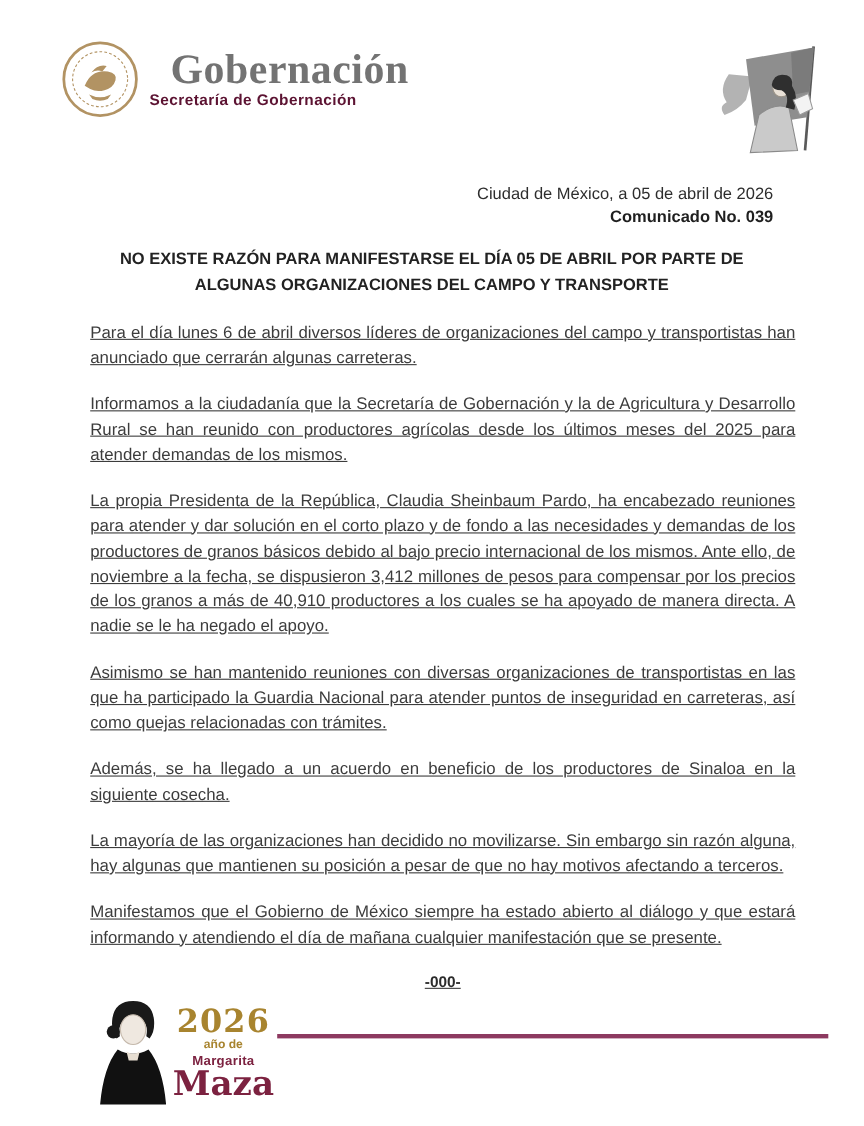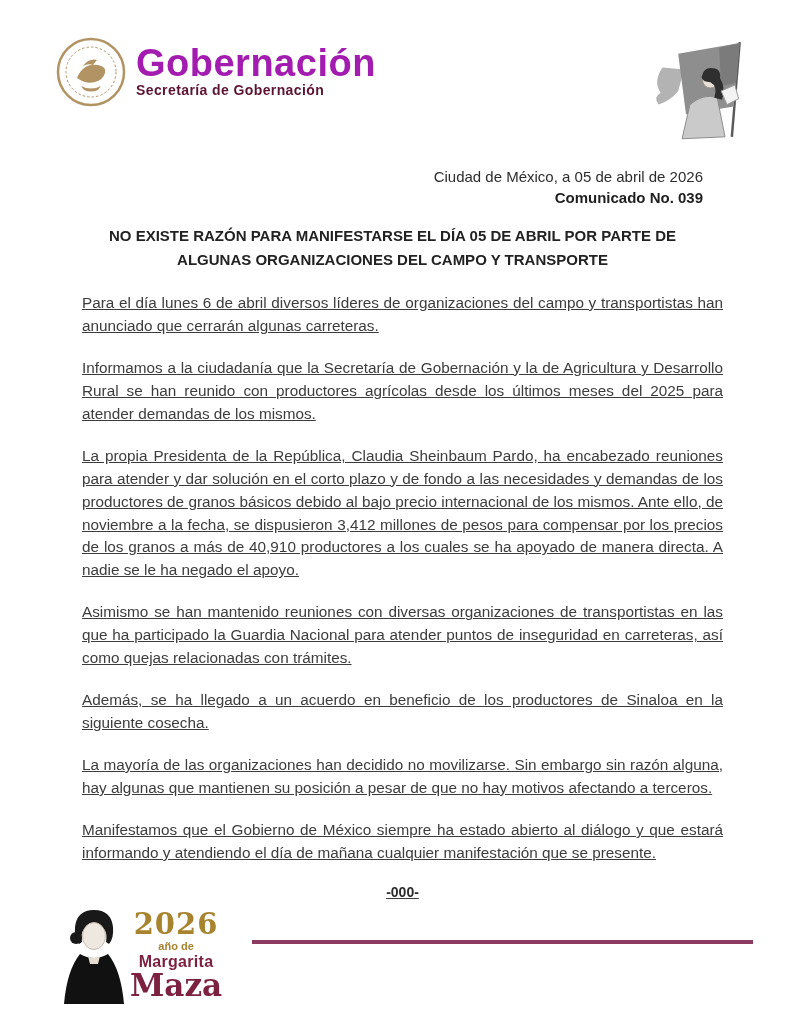--- a/index.html
+++ b/index.html
@@ -17,26 +17,27 @@
   .header {
     display: flex;
     justify-content: space-between;
     align-items: flex-start;
     padding: 34px 14px 0 55px;
   }
   .logo-lockup { display: flex; align-items: flex-start; gap: 9px; }
   .seal { width: 72px; height: 72px; margin-top: 2px; }
   .logo-text { margin-top: 10px; }
   .logo-title {
-    font-family: Liberation Sans, sans-serif;
+    font-family: Liberation Serif, serif;
     font-weight: bold;
     font-size: 38px;
     line-height: 1;
-    color: #a21caf;
+    color: #737373;
     letter-spacing: 0.5px;
+    margin-left: 19px;
   }
   .logo-subtitle {
     font-size: 14px;
     font-weight: bold;
     color: #5c1332;
     margin-top: 0;
     letter-spacing: 0.4px;
   }
   .header-art { width: 122px; height: 108px; margin-right: 4px; }
 
@@ -88,21 +89,21 @@
   .footer-rule {
     position: absolute;
     left: 252px;
     right: 32px;
     top: 42px;
     height: 4px;
     background: #8d3a60;
   }
   .footer-logo {
     position: absolute;
-    left: 52px;
+    left: 79px;
     top: 6px;
     display: flex;
     align-items: flex-end;
   }
   .portrait { width: 84px; height: 102px; }
   .footer-text { margin-left: -6px; padding-bottom: 6px; text-align: center; }
   .f-year {
     font-family: "DejaVu Serif", "Liberation Serif", serif;
     font-weight: bold;
     font-size: 29px;
@@ -110,21 +111,21 @@
     color: #a8842f;
     letter-spacing: 1px;
   }
   .f-caption {
     font-size: 11px;
     font-weight: bold;
     color: #a8842f;
     margin-top: 1px;
   }
   .f-name1 {
-    font-size: 16px;
+    font-size: 12px;
     font-weight: bold;
     color: #7c2240;
     margin-top: 1px;
     letter-spacing: 0.3px;
   }
   .f-name2 {
     font-family: "DejaVu Serif", "Liberation Serif", serif;
     font-weight: bold;
     font-size: 31px;
     line-height: 0.95;

